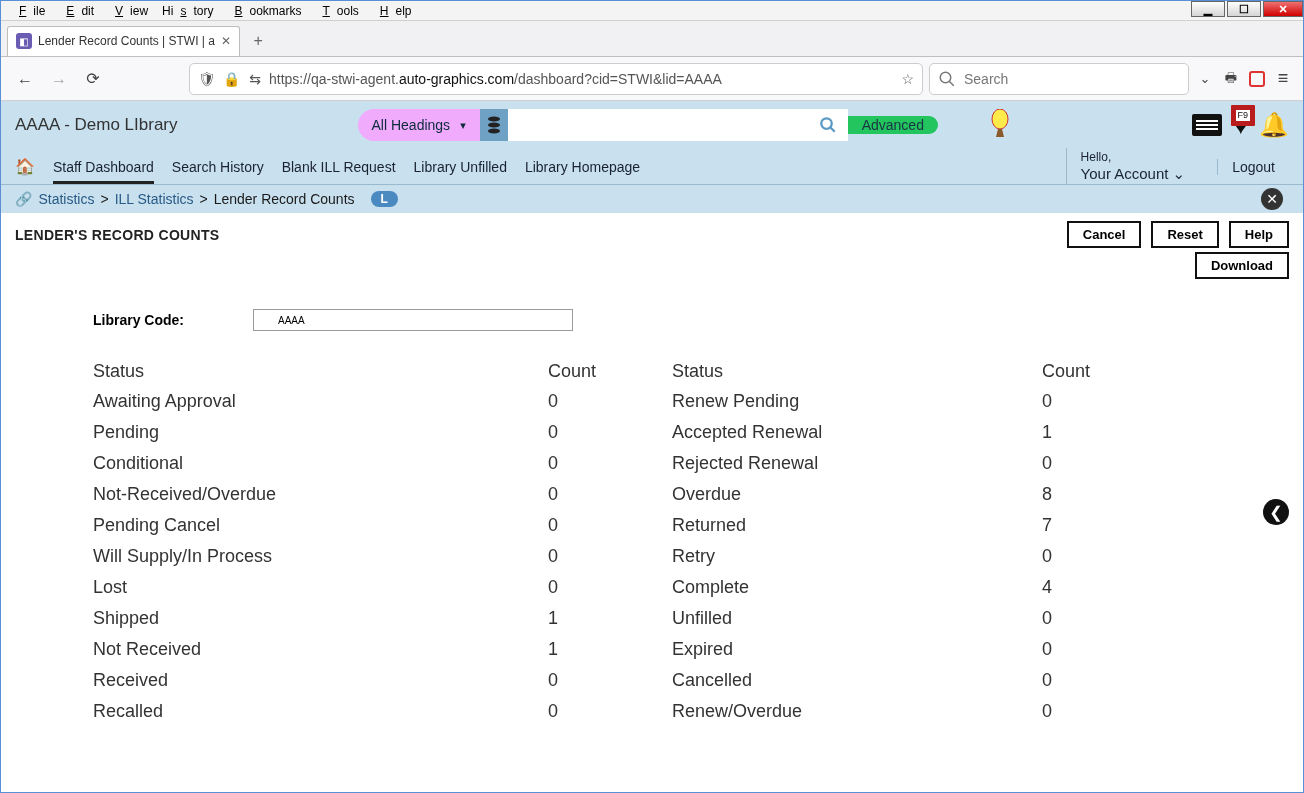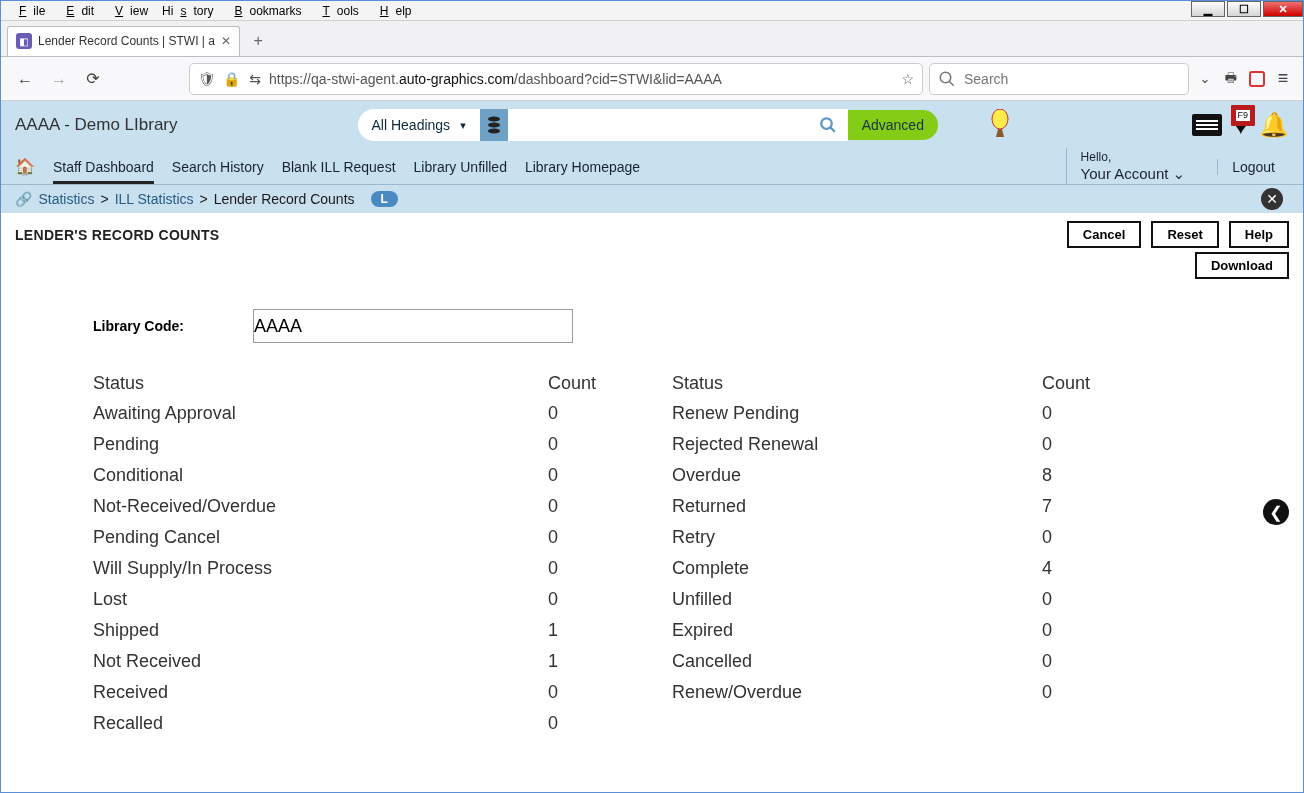--- a/index.html
+++ b/index.html
@@ -33,26 +33,26 @@
   .urlbox .star { margin-left:auto; }
   .searchbox { width:260px; height:32px; border:1px solid #ccc; border-radius:5px; background:#fff; display:flex; align-items:center; padding:0 8px; gap:8px; color:#777; font-size:14px;}
   .ricon { width:20px; height:20px; display:flex; align-items:center; justify-content:center; color:#444; }
   .redlogo { width:16px; height:16px; border:2px solid #d33; border-radius:3px; }
   .hamburger { font-size:18px; }
 
   
   .apphdr { background:#c9e0ef; height:48px; display:flex; align-items:center; padding:0 14px; gap:10px; }
   .libname { font-size:17px; color:#333; }
   .searchcluster { display:flex; align-items:center; }
-  .dd { background:#ffffff; color:#0b2a3a; height:32px; border-radius:16px 0 0 16px; display:flex; align-items:center; padding:0 14px; gap:10px; font-size:14px;}
+  .dd { background:#f0abfc; color:#0b2a3a; height:32px; border-radius:16px 0 0 16px; display:flex; align-items:center; padding:0 14px; gap:10px; font-size:14px;}
   .dd .chev { font-size:11px; }
   .dbicon { height:32px; width:28px; background:#6fa1c4; display:flex; align-items:center; justify-content:center; color:#111;}
   .searchinput { background:#fff; height:32px; width:300px; border:none; outline:none; padding:0 8px;}
   .searchbtn { background:#fff; height:32px; width:40px; display:flex; align-items:center; justify-content:center;}
-  .advbtn { background:#84cc16; height:30px; padding:0 14px; display:flex; align-items:center; border-radius:0 16px 16px 0; color:#1a3545; font-size:14px;}
+  .advbtn { background:#22c55e; height:18px; padding:0 14px; display:flex; align-items:center; border-radius:0 16px 16px 0; color:#1a3545; font-size:14px;}
   .balloon { width:24px; height:32px; margin-left:40px; }
   .righticons { display:flex; align-items:center; gap:10px; margin-left:auto;}
   .listicon { width:30px; height:22px; background:#111; border-radius:2px; position:relative;}
   .listicon::before { content:""; position:absolute; left:4px; top:4px; right:4px; bottom:4px; background:repeating-linear-gradient(#111,#111 2px,#fff 2px,#fff 4px);}
   .heart { color:#111; font-size:28px; position:relative; }
   .heart .badge { position:absolute; top:-4px; right:-6px; background:#fff; border:5px solid #b91c1c; border-radius:1px; font-size:9px; padding:0 2px; line-height:11px;}
   .bell { color:#111; font-size:24px; }
 
   
   .navrow { background:#c9e0ef; height:36px; display:flex; align-items:center; padding:0 14px; gap:18px; font-size:14px; color:#1a2330; border-bottom:1px solid #9bb9cc;}
@@ -72,21 +72,21 @@
   .content { padding:8px 14px; }
   .titlerow { display:flex; align-items:center; }
   .pagetitle { font-weight:bold; font-size:14px; letter-spacing:0.3px; color:#222;}
   .btns { margin-left:auto; display:flex; gap:10px;}
   .outlinebtn { border:2px solid #111; background:#fff; padding:4px 14px; font-weight:bold; font-size:13px; cursor:pointer;}
   .dlrow { display:flex; justify-content:flex-end; padding:4px 0 30px;}
   
   .form { padding:0 0 0 78px; }
   .formrow { display:flex; align-items:center; margin-bottom:26px;}
   .formlabel { font-weight:bold; font-size:14px; width:160px;}
-  .forminput { border:1px solid #9a9a9a; height:34px; width:320px; font-size:18px; padding:0 0;}
+  .forminput { border:1px solid #9a9a9a; height:22px; width:320px; font-size:10px; padding:0 24px;}
 
   .grid { display:flex; padding:0 0 0 78px; gap:76px; }
   .col { }
   .col table { border-collapse:collapse; }
   .col th { text-align:left; font-weight:normal; font-size:18px; color:#333; padding:4px 0; vertical-align:top;}
   .col th.status { width:455px; }
   .col2 th.status { width:370px; }
   .col2 th.count { }
   .col td { font-size:18px; color:#333; padding:5px 0; }
 
@@ -295,20 +295,24 @@
           <th class="status">Status</th>
           <th class="count">Count</th>
         </tr>
           </thead>
         <tbody id="right-body">
             <tr>
               <td>Renew Pending</td>
               <td>0</td>
             </tr>
             <tr>
+              <td>Accepted Renewal</td>
+              <td>1</td>
+            </tr>
+            <tr>
               <td>Rejected Renewal</td>
               <td>0</td>
             </tr>
             <tr>
               <td>Overdue</td>
               <td>8</td>
             </tr>
             <tr>
               <td>Returned</td>
               <td>7</td>

